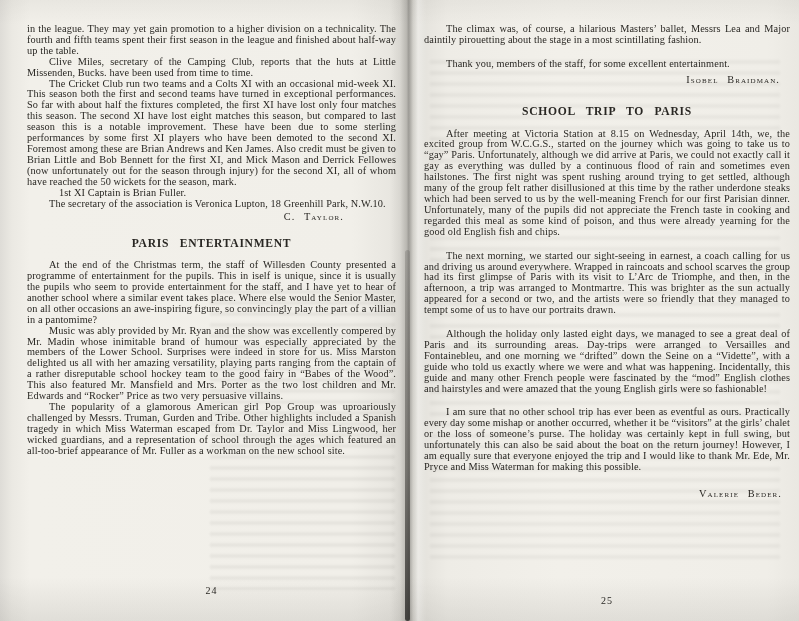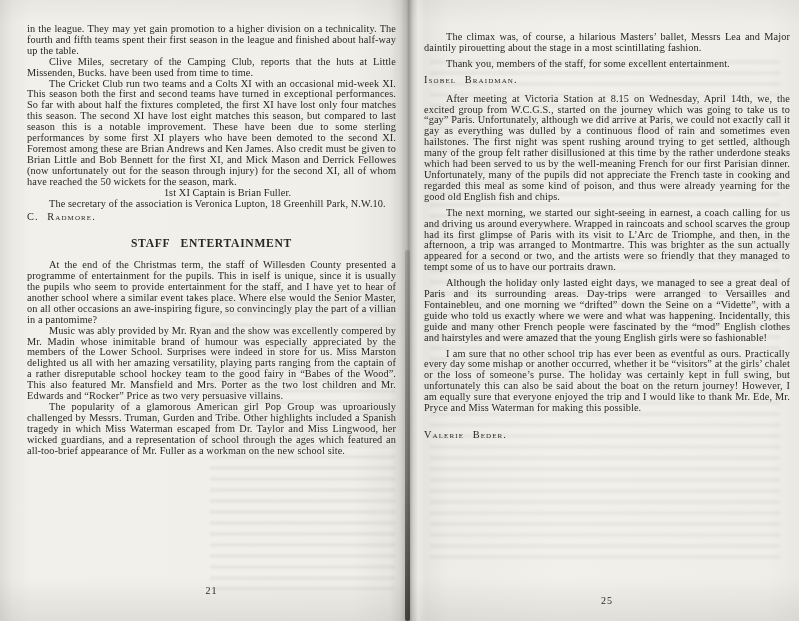--- a/index.html
+++ b/index.html
@@ -62,29 +62,29 @@
     font-size: 10.3px;
     line-height: 10.9px;
     text-align: justify;
     letter-spacing: 0.1px;
   }
   .col.left  { left: 27px;  width: 369px; }
   .col.right { left: 424px; width: 366px; }
 
   .col p { margin: 0; text-indent: 22px; }
   .col p.noindent { text-indent: 0; }
-  .col.right p { margin-top: 5px; }
-  .col.right p.first { margin-top: 8px; }
+  .col.right p { margin-top: 13px; }
+  .col.right p.first { margin-top: 0; }
 
   .captain-line {
     padding-left: 32px;
-    text-align: center;
+    text-align: left;
   }
   .signature {
-    text-align: left;
+    text-align: right;
     font-variant: small-caps;
     letter-spacing: 1.1px;
     word-spacing: 5px;
     margin-top: 3px;
   }
   .signature.radmore   { padding-right: 52px; }
   .signature.braidman  { padding-right: 10px; margin-top: 5px; }
   .signature.beder     { padding-right: 8px;  margin-top: 16px; }
 
   .section-heading {
@@ -115,35 +115,36 @@
 
   <div class="bleed b-left"></div>
   <div class="bleed b-right"></div>
 
   <div class="col left">
     <p class="noindent">in the league.  They may yet gain promotion to a higher division on a technicality.  The fourth and fifth teams spent their first season in the league and finished about half-way up the table.</p>
     <p>Clive Miles, secretary of the Camping Club, reports that the huts at Little Missenden, Bucks. have been used from time to time.</p>
     <p>The Cricket Club run two teams and a Colts XI with an occasional mid-week XI.  This season both the first and second teams have turned in exceptional performances.  So far with about half the fixtures completed, the first XI have lost only four matches this season.  The second XI have lost eight matches this season, but compared to last season this is a notable improvement.  These have been due to some sterling performances by some first XI players who have been demoted to the second XI.  Foremost among these are Brian Andrews and Ken James.  Also credit must be given to Brian Little and Bob Bennett for the first XI, and Mick Mason and Derrick Fellowes (now unfortunately out for the season through injury) for the second XI, all of whom have reached the 50 wickets for the season, mark.</p>
     <div class="captain-line">1st XI Captain is Brian Fuller.</div>
     <p>The secretary of the association is Veronica Lupton, 18 Greenhill Park, N.W.10.</p>
-    <div class="signature radmore">C. Radmore.</div>
-    <div class="section-heading">STAFF ENTERTAINMENT</div>
+    <div class="signature radmore">C. Taylor.</div>
+    <div class="section-heading">PARIS ENTERTAINMENT</div>
     <p>At the end of the Christmas term, the staff of Willesden County presented a programme of entertainment for the pupils. This in iself is unique, since it is usually the pupils who seem to provide entertainment for the staff, and I have yet to hear of another school where a similar event takes place.  Where else would the Senior Master, on all other occasions an awe-inspiring figure, so convincingly play the part of a villian in a pantomime?</p>
     <p>Music was ably provided by Mr. Ryan and the show was excellently compered by Mr. Madin whose inimitable brand of humour was especially appreciated by the members of the Lower School.  Surprises were indeed in store for us.  Miss Marston delighted us all with her amazing versatility, playing parts ranging from the captain of a rather disreputable school hockey team to the good fairy in “Babes of the Wood”.  This also featured Mr. Mansfield and Mrs. Porter as the two lost children and Mr. Edwards and “Rocker” Price as two very persuasive villains.</p>
     <p>The popularity of a glamorous American girl Pop Group was uproariously challenged by Messrs. Truman, Gurden and Tribe. Other highlights included a Spanish tragedy in which Miss Waterman escaped from Dr. Taylor and Miss Lingwood, her wicked guardians, and a representation of school through the ages which featured an all-too-brief appearance of Mr. Fuller as a workman on the new school site.</p>
-    <div class="pagenum">21</div>
+    <div class="pagenum">24</div>
   </div>
 
   <div class="gutter"></div>
   <div class="gutter-core"></div>
 
   <div class="col right">
     <p class="first">The climax was, of course, a hilarious Masters’ ballet, Messrs Lea and Major daintily pirouetting about the stage in a most scintillating fashion.</p>
     <p>Thank you, members of the staff, for some excellent entertainment.</p>
     <div class="signature braidman">Isobel Braidman.</div>
+    <div class="section-heading">SCHOOL TRIP TO PARIS</div>
     <p class="first">After meeting at Victoria Station at 8.15 on Wednesday, April 14th, we, the excited group from W.C.G.S., started on the journey which was going to take us to “gay” Paris.  Unfortunately, although we did arrive at Paris, we could not exactly call it gay as everything was dulled by a continuous flood of rain and sometimes even hailstones.  The first night was spent rushing around trying to get settled, although many of the group felt rather disillusioned at this time by the rather underdone steaks which had been served to us by the well-meaning French for our first Parisian dinner.  Unfortunately, many of the pupils did not appreciate the French taste in cooking and regarded this meal as some kind of poison, and thus were already yearning for the good old English fish and chips.</p>
     <p>The next morning, we started our sight-seeing in earnest, a coach calling for us and driving us around everywhere.  Wrapped in raincoats and school scarves the group had its first glimpse of Paris with its visit to L’Arc de Triomphe, and then, in the afternoon, a trip was arranged to Montmartre.  This was brighter as the sun actually appeared for a second or two, and the artists were so friendly that they managed to tempt some of us to have our portraits drawn.</p>
     <p>Although the holiday only lasted eight days, we managed to see a great deal of Paris and its surrounding areas.  Day-trips were arranged to Versailles and Fontainebleu, and one morning we “drifted” down the Seine on a “Vidette”, with a guide who told us exactly where we were and what was happening.  Incidentally, this guide and many other French people were fascinated by the “mod” English clothes and hairstyles and were amazed that the young English girls were so fashionable!</p>
     <p>I am sure that no other school trip has ever been as eventful as ours.  Practically every day some mishap or another occurred, whether it be “visitors” at the girls’ chalet or the loss of someone’s purse.  The holiday was certainly kept in full swing, but unfortunately this can also be said about the boat on the return journey!  However, I am equally sure that everyone enjoyed the trip and I would like to thank Mr. Ede, Mr. Pryce and Miss Waterman for making this possible.</p>
     <div class="signature beder">Valerie Beder.</div>
     <div class="pagenum">25</div>
   </div>
 
 </div>
 

